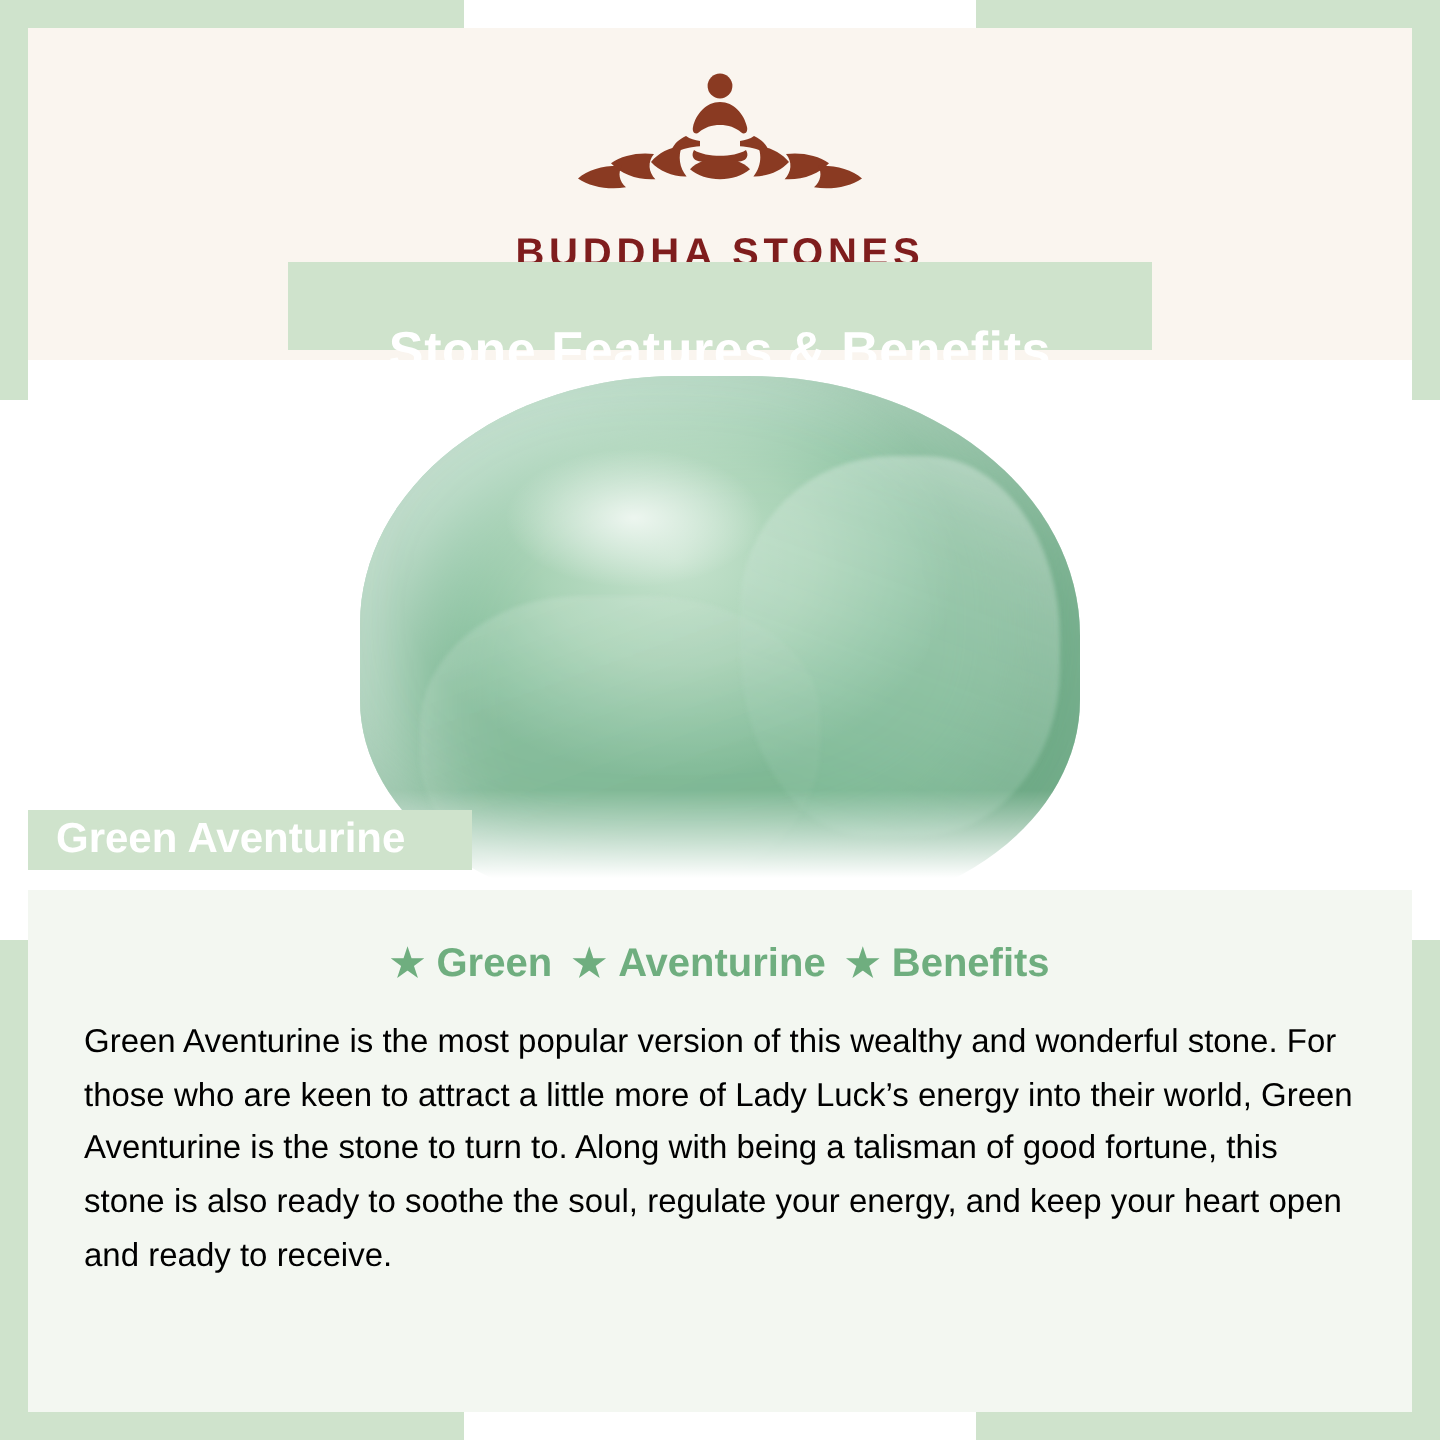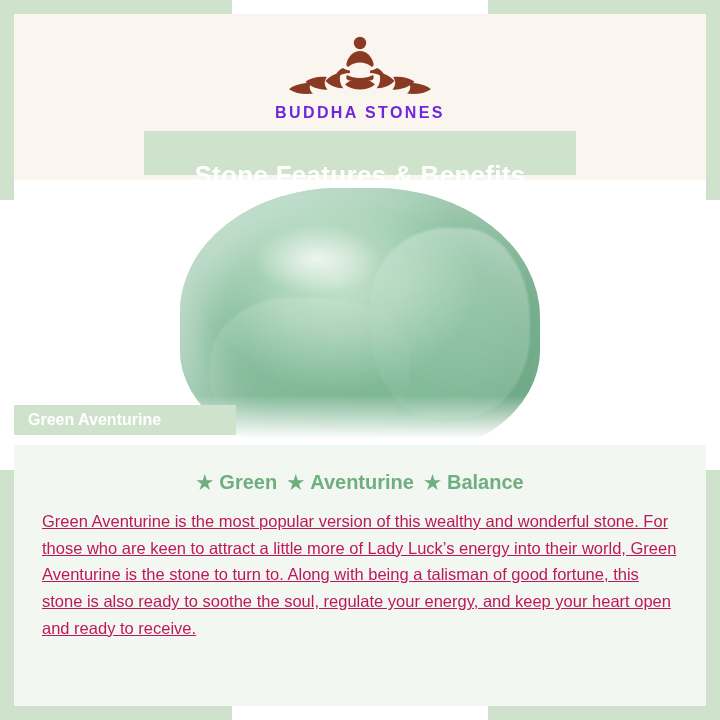--- a/index.html
+++ b/index.html
@@ -106,24 +106,24 @@
     display: flex;
     flex-direction: column;
     align-items: center;
   }
   .logo-mark {
     width: 150px;
     height: 66px;
     display: block;
   }
   .logo-text {
-    margin-top: 8px;
-    font-size: 16px;
+    margin-top: 20px;
+    font-size: 20px;
     letter-spacing: 2.4px;
-    color: #6d28d9;
+    color: #7f1d1d;
     font-weight: bold;
   }
 
   .title-band {
     position: absolute;
     left: 144px;
     right: 144px;
     top: 131px;
     height: 44px;
     background: #cfe3cc;
@@ -224,21 +224,21 @@
     top: 405px;
     width: 222px;
     height: 30px;
     background: #cfe3cc;
     display: flex;
     align-items: center;
   }
   .name-band-text {
     margin-left: 14px;
     color: #ffffff;
-    font-size: 16px;
+    font-size: 21px;
     font-weight: bold;
   }
 
   
   .body-section {
     position: absolute;
     left: 14px;
     right: 14px;
     top: 445px;
     bottom: 14px;
@@ -262,23 +262,22 @@
   }
   .star {
     color: #6fae7f;
     font-size: 19px;
     line-height: 1;
   }
   .paragraph {
     margin: 14px 28px 0 28px;
     font-size: 16.5px;
     line-height: 1.62;
-    color: #be185d;
+    color: #000000;
     text-align: left;
-    text-decoration: underline;
   }
 </style>
 </head>
 <body>
 
 <div class="page">
 
   <div class="frame-top-left"></div>
   <div class="frame-top-right"></div>
   <div class="frame-left-bar"></div>
@@ -337,19 +336,19 @@
       <div class="kw">
         <span class="star">★</span>
         <span>Green</span>
       </div>
       <div class="kw">
         <span class="star">★</span>
         <span>Aventurine</span>
       </div>
       <div class="kw">
         <span class="star">★</span>
-        <span>Balance</span>
+        <span>Benefits</span>
       </div>
     </div>
     <p class="paragraph">Green Aventurine is the most popular version of this wealthy and wonderful stone. For those who are keen to attract a little more of Lady Luck’s energy into their world, Green Aventurine is the stone to turn to. Along with being a talisman of good fortune, this stone is also ready to soothe the soul, regulate your energy, and keep your heart open and ready to receive.</p>
   </div>
 
 </div>
 
 </body></html>

